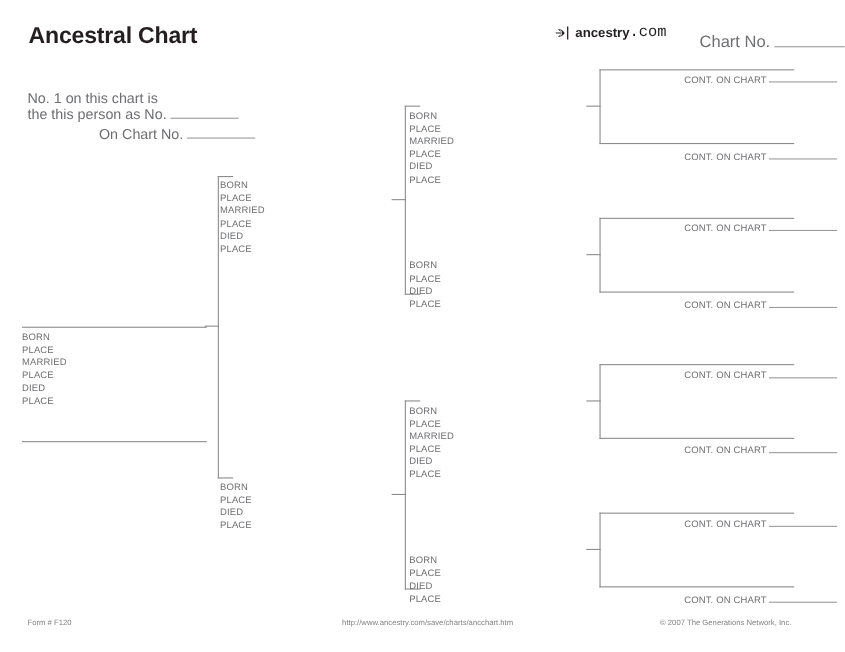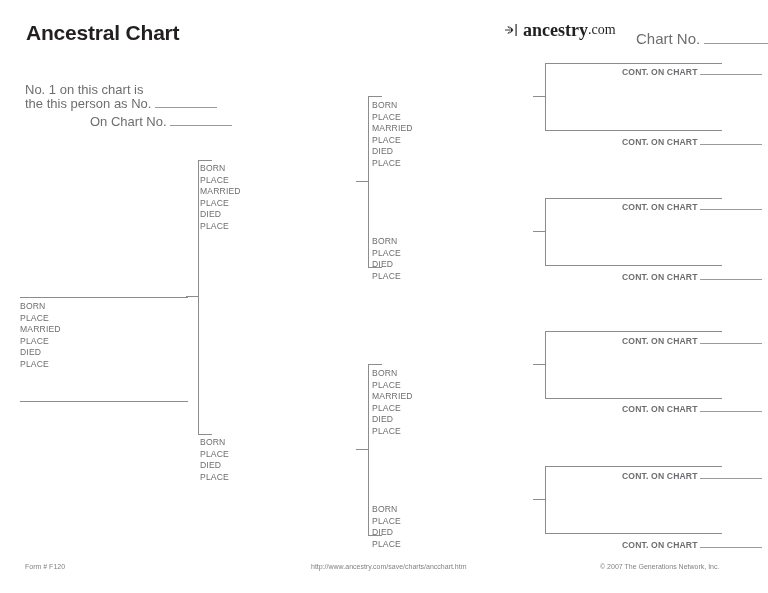--- a/index.html
+++ b/index.html
@@ -38,28 +38,28 @@
     align-items: center;
     height: 16px;
   }
   .brand-mark {
     width: 17px;
     height: 14px;
     margin-right: 1px;
     display: block;
   }
   .brand-word {
-    font-family: Liberation Serif, serif;
-    font-size: 18px;
+    font-family: Liberation Sans, sans-serif;
+    font-size: 12px;
     font-weight: bold;
     color: #231f20;
     line-height: 14px;
   }
   .brand-tld {
-    font-family: Liberation Serif, serif;
+    font-family: Liberation Mono, monospace;
     font-size: 14px;
     font-weight: normal;
     color: #231f20;
     line-height: 14px;
   }
 
   .chart-no {
     position: absolute;
     left: 636px;
     top: 30px;
@@ -150,21 +150,20 @@
     height: 0;
   }
 
   
   .cont-slot {
     position: absolute;
     font-size: 8.6px;
     color: #6d6e71;
     letter-spacing: 0.15px;
     white-space: nowrap;
-    font-weight: bold;
   }
 </style>
 </head>
 <body>
 
 <div id="page">
 
   <div class="chart-title">Ancestral Chart</div>
 
   <div class="brand">

